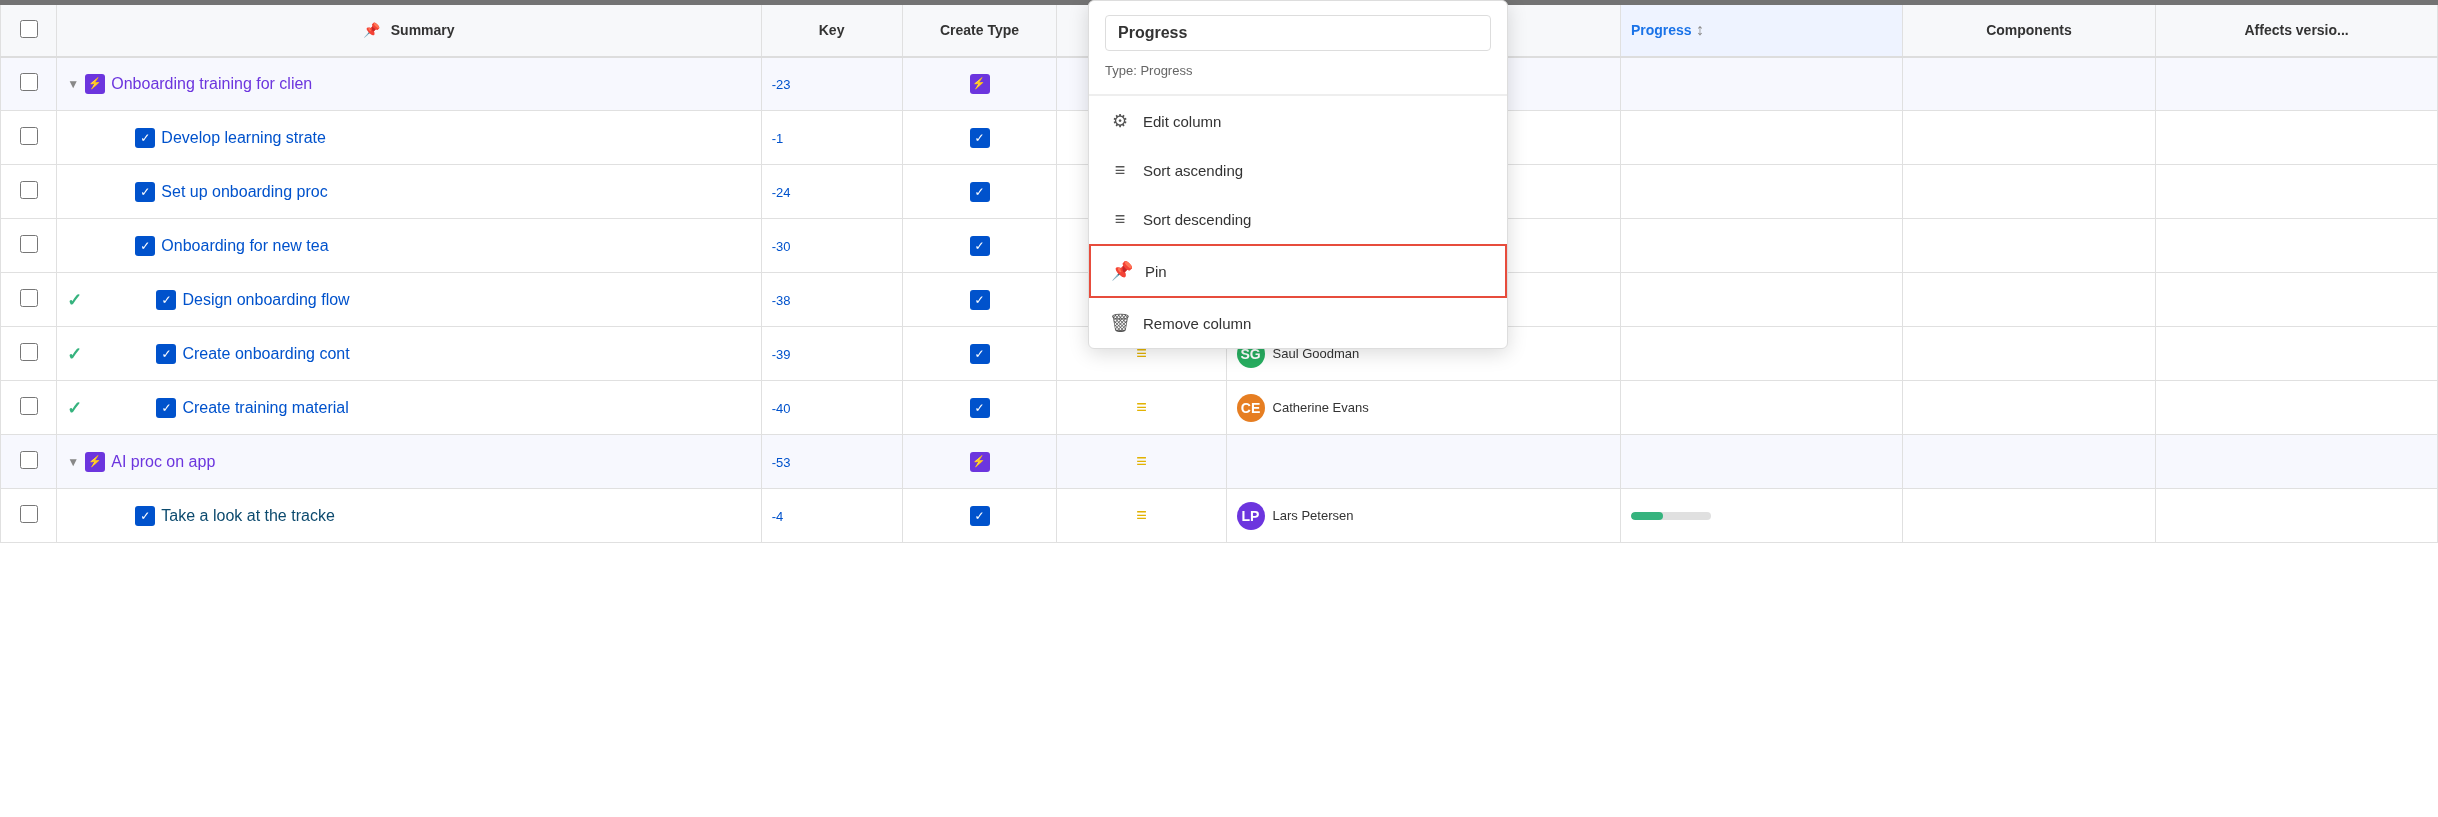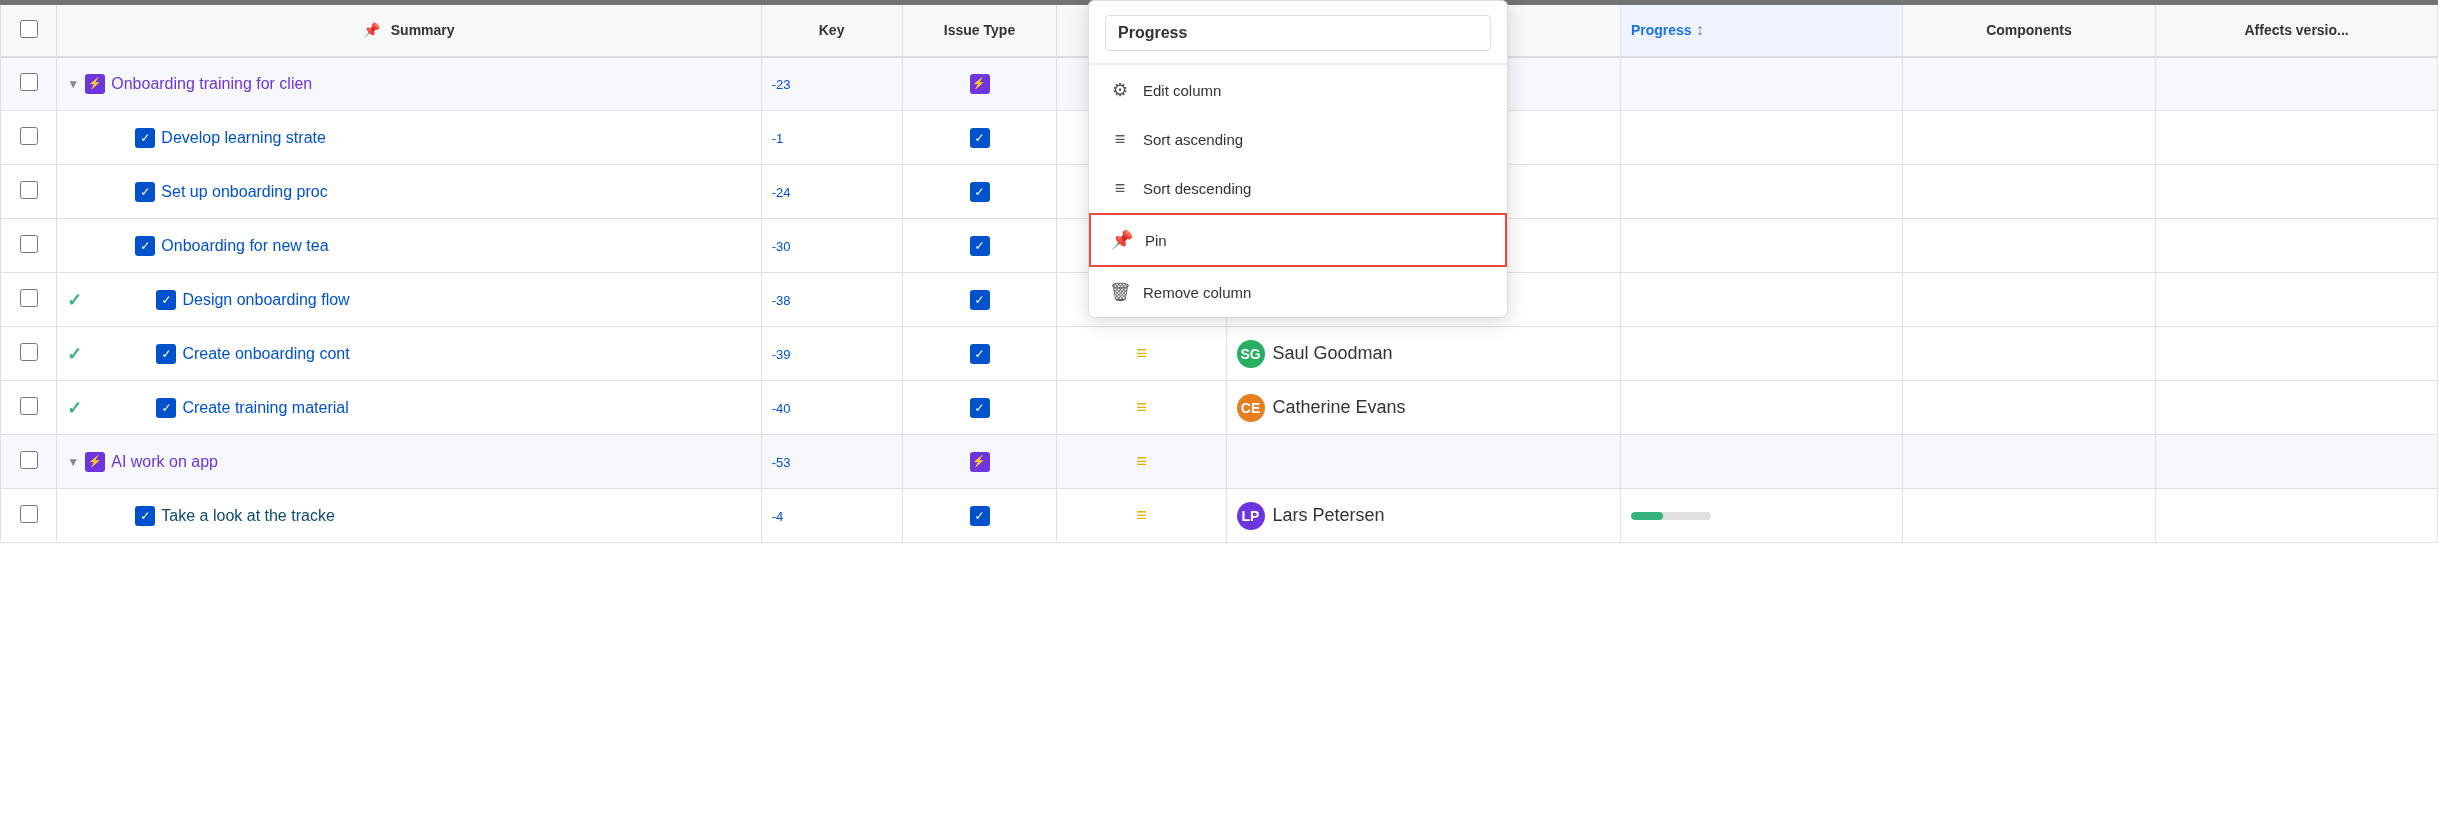--- a/index.html
+++ b/index.html
@@ -62,21 +62,21 @@
     .priority-medium { color: #e2b203; font-size: 18px; }
 
     .avatar { width: 28px; height: 28px; border-radius: 50%; display: inline-flex; align-items: center; justify-content: center; font-size: 14px; font-weight: bold; color: #fff; flex-shrink: 0; }
     .avatar-ce { background: #e67e22; }
     .avatar-am { background: #1a6b8a; }
     .avatar-eb { background: #c0392b; }
     .avatar-sg { background: #27ae60; }
     .avatar-lp { background: #6c35de; }
 
     .assignee-cell { display: flex; align-items: center; gap: 8px; }
-    .assignee-name { color: #333; font-size: 18px; }
+    .assignee-name { color: #333; font-size: 13px; }
 
     .green-check { color: #36b37e; font-size: 18px; font-weight: bold; }
 
     .progress-bar-container { width: 80px; height: 8px; background: #e0e0e0; border-radius: 4px; overflow: hidden; }
     .progress-bar-fill { height: 100%; background: #36b37e; border-radius: 4px; }
 
     
     .column-popup {
       position: absolute;
       top: 0;
@@ -152,21 +152,21 @@
           <input type="checkbox" class="checkbox-input" style="">
         </th>
         <th class="col-summary">
           <span style="color:#e8a202; margin-right:6px;">📌</span>
           <span>Summary</span>
         </th>
         <th class="col-key">
           <span>Key</span>
         </th>
         <th class="col-issuetype">
-          <span>Issue Type</span>
+          <span>Create Type</span>
         </th>
         <th class="col-priority">
           <span>Priority</span>
         </th>
         <th class="col-assignee">
           <span>Assignee</span>
         </th>
         <th class="col-progress progress-header">
           <span class="header-with-cursor">
             <span>Progress</span>
@@ -418,21 +418,21 @@
     </tr>
         <tr class="parent-row">
       <td class="col-checkbox">
         <input type="checkbox" class="checkbox-input" style="">
       </td>
       <td class="col-summary">
         <div class="summary-cell">
 
           <span class="expand-btn">▼</span>
           <span class="task-icon-purple">⚡</span>
-          <a href="#" class="issue-link" style="color:#6c35de">AI work on app</a>
+          <a href="#" class="issue-link" style="color:#6c35de">AI proc on app</a>
         </div>
       </td>
       <td class="col-key">
         <span class="key-text">-53</span>
       </td>
       <td class="col-issuetype">
         <span class="task-icon-purple">⚡</span>
       </td>
       <td class="col-priority">
         <span class="priority-medium">≡</span>
@@ -481,20 +481,21 @@
       </td>
       <td class="col-components"></td>
       <td class="col-affects"></td>
     </tr>
       </tbody>
   </table>
 
   <div class="column-popup">
     <div class="popup-header">
       <div class="popup-title">Progress</div>
+      <div class="popup-type">Type: Progress</div>
     </div>
     <div class="popup-divider"></div>
     <button class="popup-item">
       <span class="popup-icon">⚙</span>
       <span>Edit column</span>
     </button>
     <button class="popup-item">
       <span class="popup-icon">≡</span>
       <span>Sort ascending</span>
     </button>

